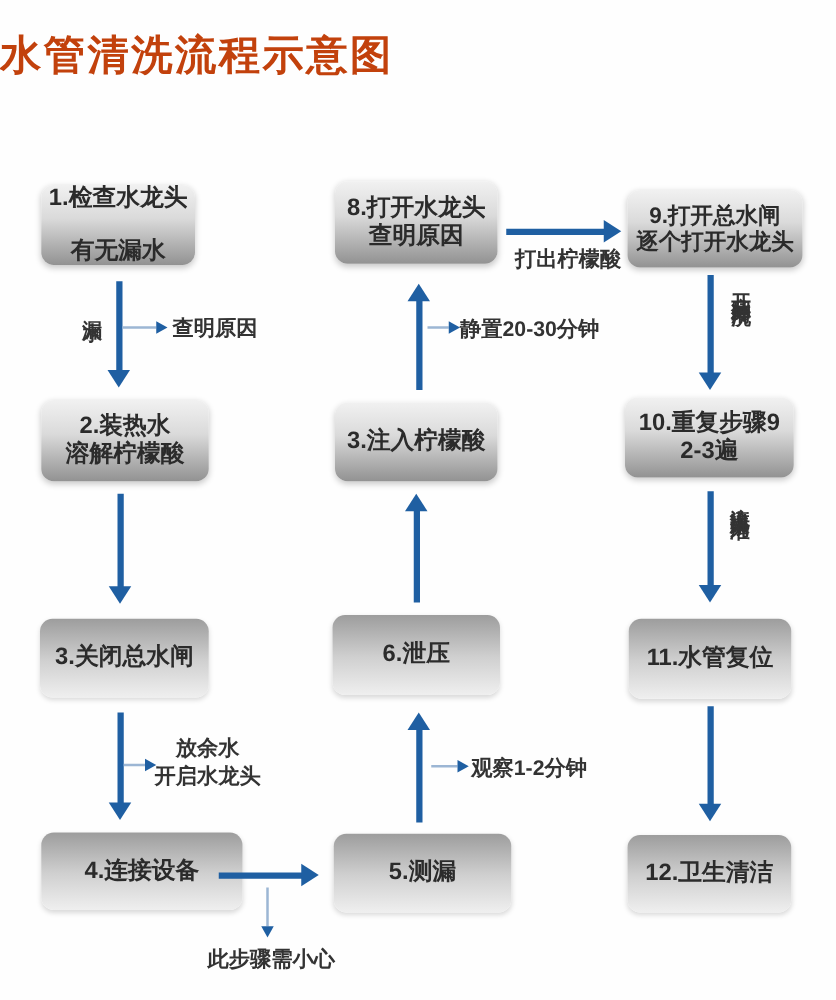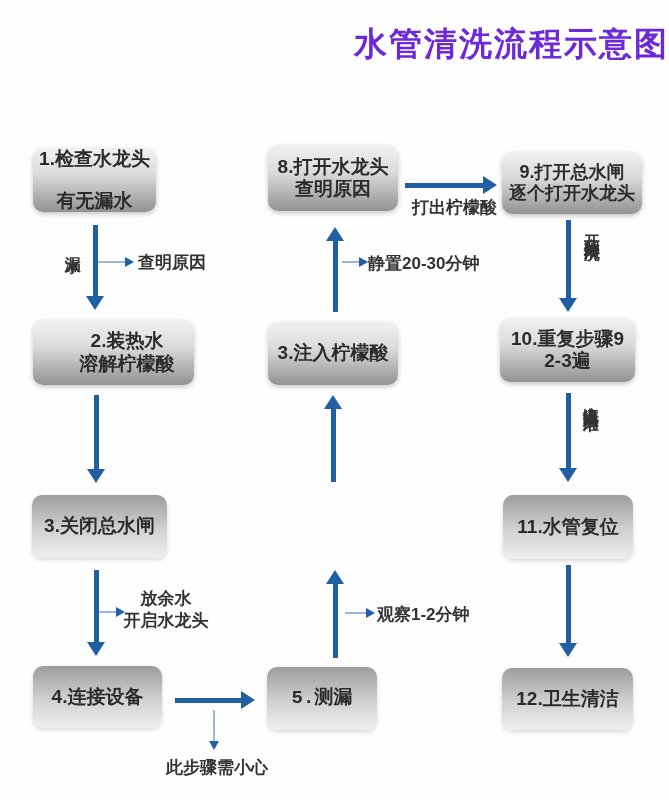--- a/index.html
+++ b/index.html
@@ -9,24 +9,24 @@
   }
   .canvas{
     position:relative;
     width:669px;height:800px;
     background:#fefefe;
     overflow:hidden;
   }
   .title{
     position:absolute;
     top:22px;left:0;width:669px;
-    text-align:right;
+    text-align:left;
     font-size:33px;
     font-weight:bold;
-    color:#6d28d9;
+    color:#c2410c;
     letter-spacing:2px;
   }
   
   .box{
     position:absolute;
     border-radius:10px;
     display:flex;flex-direction:column;
     justify-content:center;align-items:center;
     font-weight:bold;
     color:#2b2b2b;
@@ -89,33 +89,36 @@
 <body>
 
 <div class="canvas">
 
   <div class="title">水管清洗流程示意图</div>
 
   <div class="box g-down" style="left:33px;top:148px;width:123px;height:64px;justify-content:space-between;">
     <div class="l">1.检查水龙头</div>
     <div class="l">有无漏水</div>
   </div>
-  <div class="box g-down" style="left:33px;top:320px;width:134px;height:65px;padding-left:27px;">
+  <div class="box g-down" style="left:33px;top:320px;width:134px;height:65px;">
     <div class="l">2.装热水</div>
     <div class="l">溶解柠檬酸</div>
   </div>
   <div class="box g-up" style="left:32px;top:495px;width:135px;height:63px;">
     <div class="l">3.关闭总水闸</div>
   </div>
-  <div class="box g-up" style="left:33px;top:666px;width:129px;height:62px;">
+  <div class="box g-up" style="left:33px;top:666px;width:161px;height:62px;">
     <div class="l">4.连接设备</div>
   </div>
 
-  <div class="box g-up" style="left:267px;top:667px;width:110px;height:63px;font-family:Liberation Mono, monospace;">
+  <div class="box g-up" style="left:267px;top:667px;width:142px;height:63px;">
     <div class="l">5.测漏</div>
+  </div>
+  <div class="box g-up" style="left:266px;top:492px;width:134px;height:64px;">
+    <div class="l">6.泄压</div>
   </div>
   <div class="box g-down" style="left:268px;top:322px;width:130px;height:63px;">
     <div class="l">3.注入柠檬酸</div>
   </div>
   <div class="box g-down" style="left:268px;top:145px;width:130px;height:66px;">
     <div class="l">8.打开水龙头</div>
     <div class="l">查明原因</div>
   </div>
 
   <div class="box g-down small" style="left:502px;top:152px;width:140px;height:62px;">

